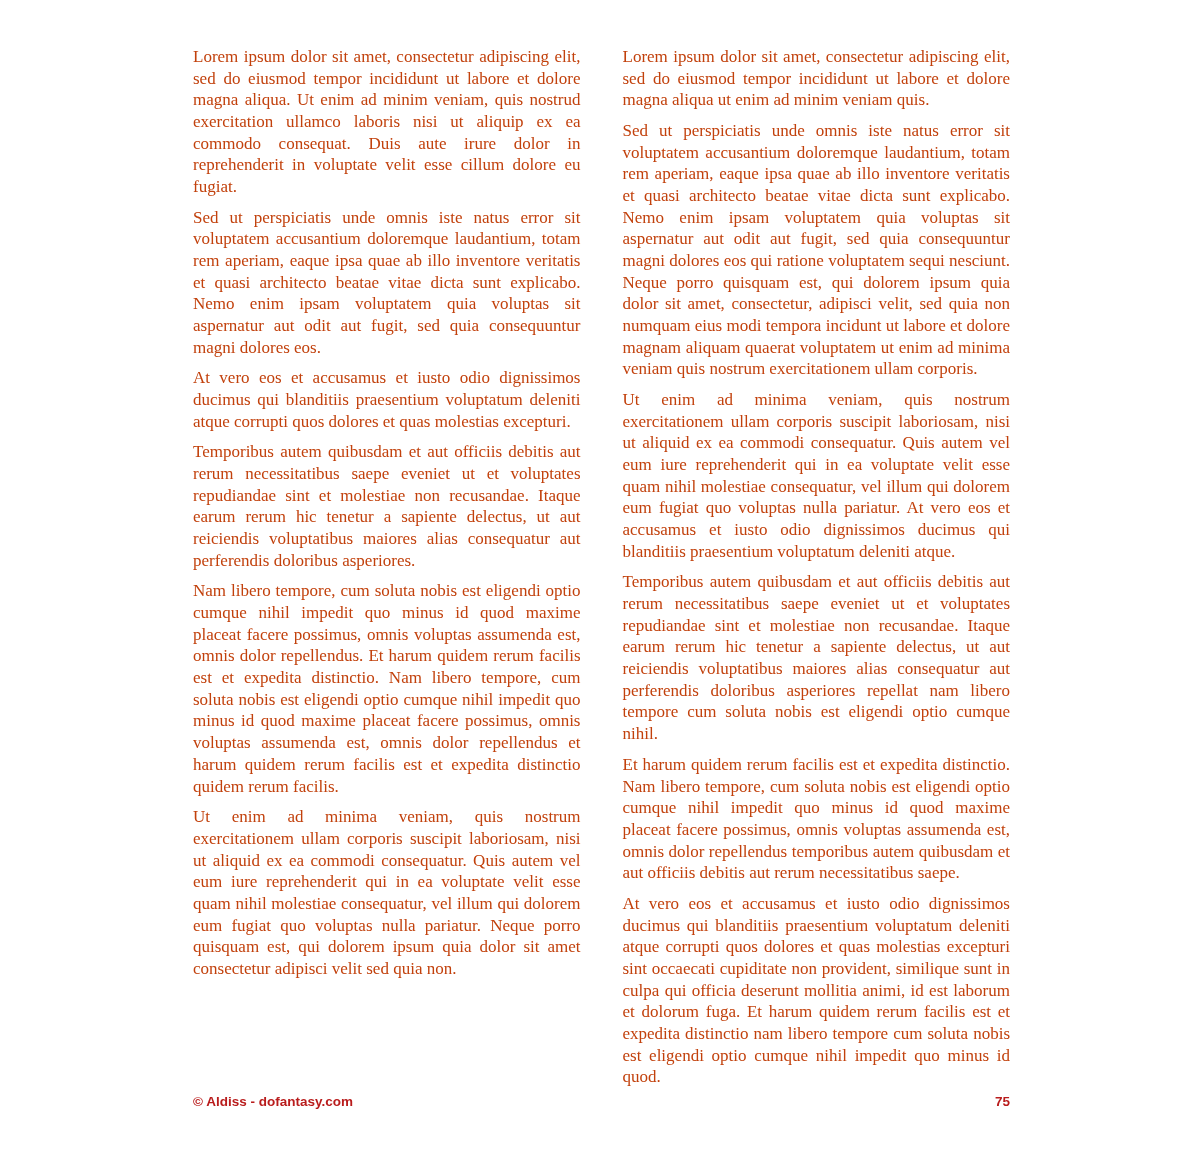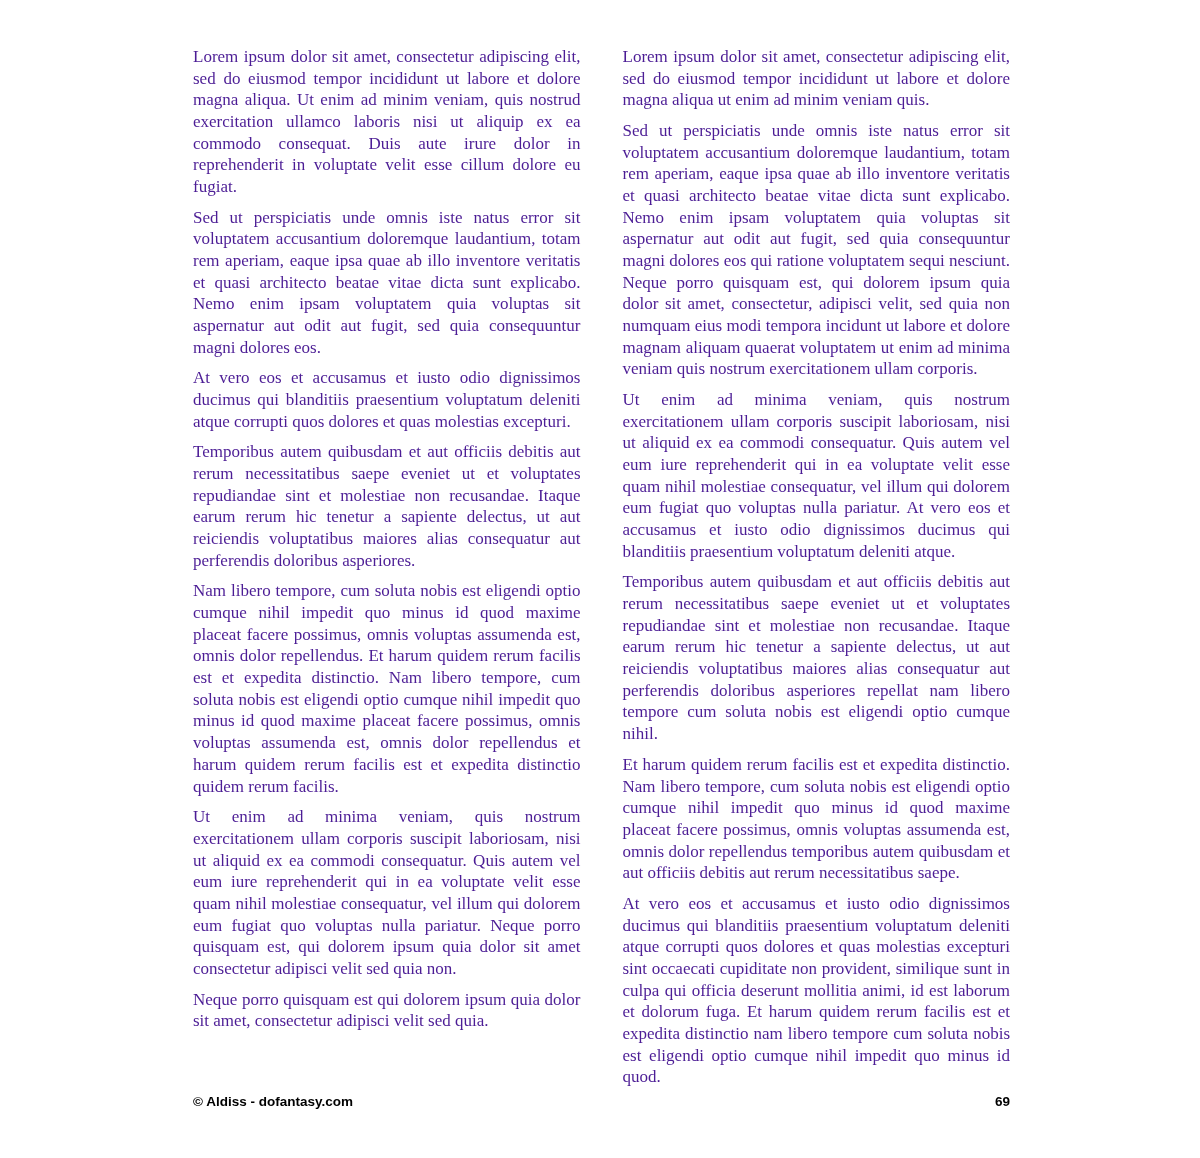--- a/index.html
+++ b/index.html
@@ -20,66 +20,65 @@
     left: 193px;
     top: 46px;
     width: 817px;
     display: flex;
     gap: 42px;
   }
   .col {
     width: 388px;
     font-size: 17px;
     line-height: 1.275;
-    color: #4c1d95;
+    color: #c2410c;
     text-align: justify;
     hyphens: auto;
   }
   .col p {
     margin: 0 0 9px 0;
   }
   .footer {
     position: absolute;
     left: 193px;
     width: 817px;
     top: 1094px;
     display: flex;
     justify-content: space-between;
     align-items: baseline;
     font-family: "Liberation Sans", sans-serif;
     font-weight: bold;
     font-size: 13.5px;
   }
   .footer .credit, .footer .pagenum {
-    color: #000000;
+    color: #b91c1c;
   }
 </style>
 </head>
 <body>
 
 <div class="page">
 
   <div class="columns">
     <div class="col">
         <p>Lorem ipsum dolor sit amet, consectetur adipiscing elit, sed do eiusmod tempor incididunt ut labore et dolore magna aliqua. Ut enim ad minim veniam, quis nostrud exercitation ullamco laboris nisi ut aliquip ex ea commodo consequat. Duis aute irure dolor in reprehenderit in voluptate velit esse cillum dolore eu fugiat.</p>
         <p>Sed ut perspiciatis unde omnis iste natus error sit voluptatem accusantium doloremque laudantium, totam rem aperiam, eaque ipsa quae ab illo inventore veritatis et quasi architecto beatae vitae dicta sunt explicabo. Nemo enim ipsam voluptatem quia voluptas sit aspernatur aut odit aut fugit, sed quia consequuntur magni dolores eos.</p>
         <p>At vero eos et accusamus et iusto odio dignissimos ducimus qui blanditiis praesentium voluptatum deleniti atque corrupti quos dolores et quas molestias excepturi.</p>
         <p>Temporibus autem quibusdam et aut officiis debitis aut rerum necessitatibus saepe eveniet ut et voluptates repudiandae sint et molestiae non recusandae. Itaque earum rerum hic tenetur a sapiente delectus, ut aut reiciendis voluptatibus maiores alias consequatur aut perferendis doloribus asperiores.</p>
         <p>Nam libero tempore, cum soluta nobis est eligendi optio cumque nihil impedit quo minus id quod maxime placeat facere possimus, omnis voluptas assumenda est, omnis dolor repellendus. Et harum quidem rerum facilis est et expedita distinctio. Nam libero tempore, cum soluta nobis est eligendi optio cumque nihil impedit quo minus id quod maxime placeat facere possimus, omnis voluptas assumenda est, omnis dolor repellendus et harum quidem rerum facilis est et expedita distinctio quidem rerum facilis.</p>
         <p>Ut enim ad minima veniam, quis nostrum exercitationem ullam corporis suscipit laboriosam, nisi ut aliquid ex ea commodi consequatur. Quis autem vel eum iure reprehenderit qui in ea voluptate velit esse quam nihil molestiae consequatur, vel illum qui dolorem eum fugiat quo voluptas nulla pariatur. Neque porro quisquam est, qui dolorem ipsum quia dolor sit amet consectetur adipisci velit sed quia non.</p>
-        <p>Neque porro quisquam est qui dolorem ipsum quia dolor sit amet, consectetur adipisci velit sed quia.</p>
       </div>
     <div class="col">
         <p>Lorem ipsum dolor sit amet, consectetur adipiscing elit, sed do eiusmod tempor incididunt ut labore et dolore magna aliqua ut enim ad minim veniam quis.</p>
         <p>Sed ut perspiciatis unde omnis iste natus error sit voluptatem accusantium doloremque laudantium, totam rem aperiam, eaque ipsa quae ab illo inventore veritatis et quasi architecto beatae vitae dicta sunt explicabo. Nemo enim ipsam voluptatem quia voluptas sit aspernatur aut odit aut fugit, sed quia consequuntur magni dolores eos qui ratione voluptatem sequi nesciunt. Neque porro quisquam est, qui dolorem ipsum quia dolor sit amet, consectetur, adipisci velit, sed quia non numquam eius modi tempora incidunt ut labore et dolore magnam aliquam quaerat voluptatem ut enim ad minima veniam quis nostrum exercitationem ullam corporis.</p>
         <p>Ut enim ad minima veniam, quis nostrum exercitationem ullam corporis suscipit laboriosam, nisi ut aliquid ex ea commodi consequatur. Quis autem vel eum iure reprehenderit qui in ea voluptate velit esse quam nihil molestiae consequatur, vel illum qui dolorem eum fugiat quo voluptas nulla pariatur. At vero eos et accusamus et iusto odio dignissimos ducimus qui blanditiis praesentium voluptatum deleniti atque.</p>
         <p>Temporibus autem quibusdam et aut officiis debitis aut rerum necessitatibus saepe eveniet ut et voluptates repudiandae sint et molestiae non recusandae. Itaque earum rerum hic tenetur a sapiente delectus, ut aut reiciendis voluptatibus maiores alias consequatur aut perferendis doloribus asperiores repellat nam libero tempore cum soluta nobis est eligendi optio cumque nihil.</p>
         <p>Et harum quidem rerum facilis est et expedita distinctio. Nam libero tempore, cum soluta nobis est eligendi optio cumque nihil impedit quo minus id quod maxime placeat facere possimus, omnis voluptas assumenda est, omnis dolor repellendus temporibus autem quibusdam et aut officiis debitis aut rerum necessitatibus saepe.</p>
         <p>At vero eos et accusamus et iusto odio dignissimos ducimus qui blanditiis praesentium voluptatum deleniti atque corrupti quos dolores et quas molestias excepturi sint occaecati cupiditate non provident, similique sunt in culpa qui officia deserunt mollitia animi, id est laborum et dolorum fuga. Et harum quidem rerum facilis est et expedita distinctio nam libero tempore cum soluta nobis est eligendi optio cumque nihil impedit quo minus id quod.</p>
       </div>
   </div>
 
   <div class="footer">
     <span class="credit">© Aldiss - dofantasy.com</span>
-    <span class="pagenum">69</span>
+    <span class="pagenum">75</span>
   </div>
 
 </div>
 
 </body></html>

